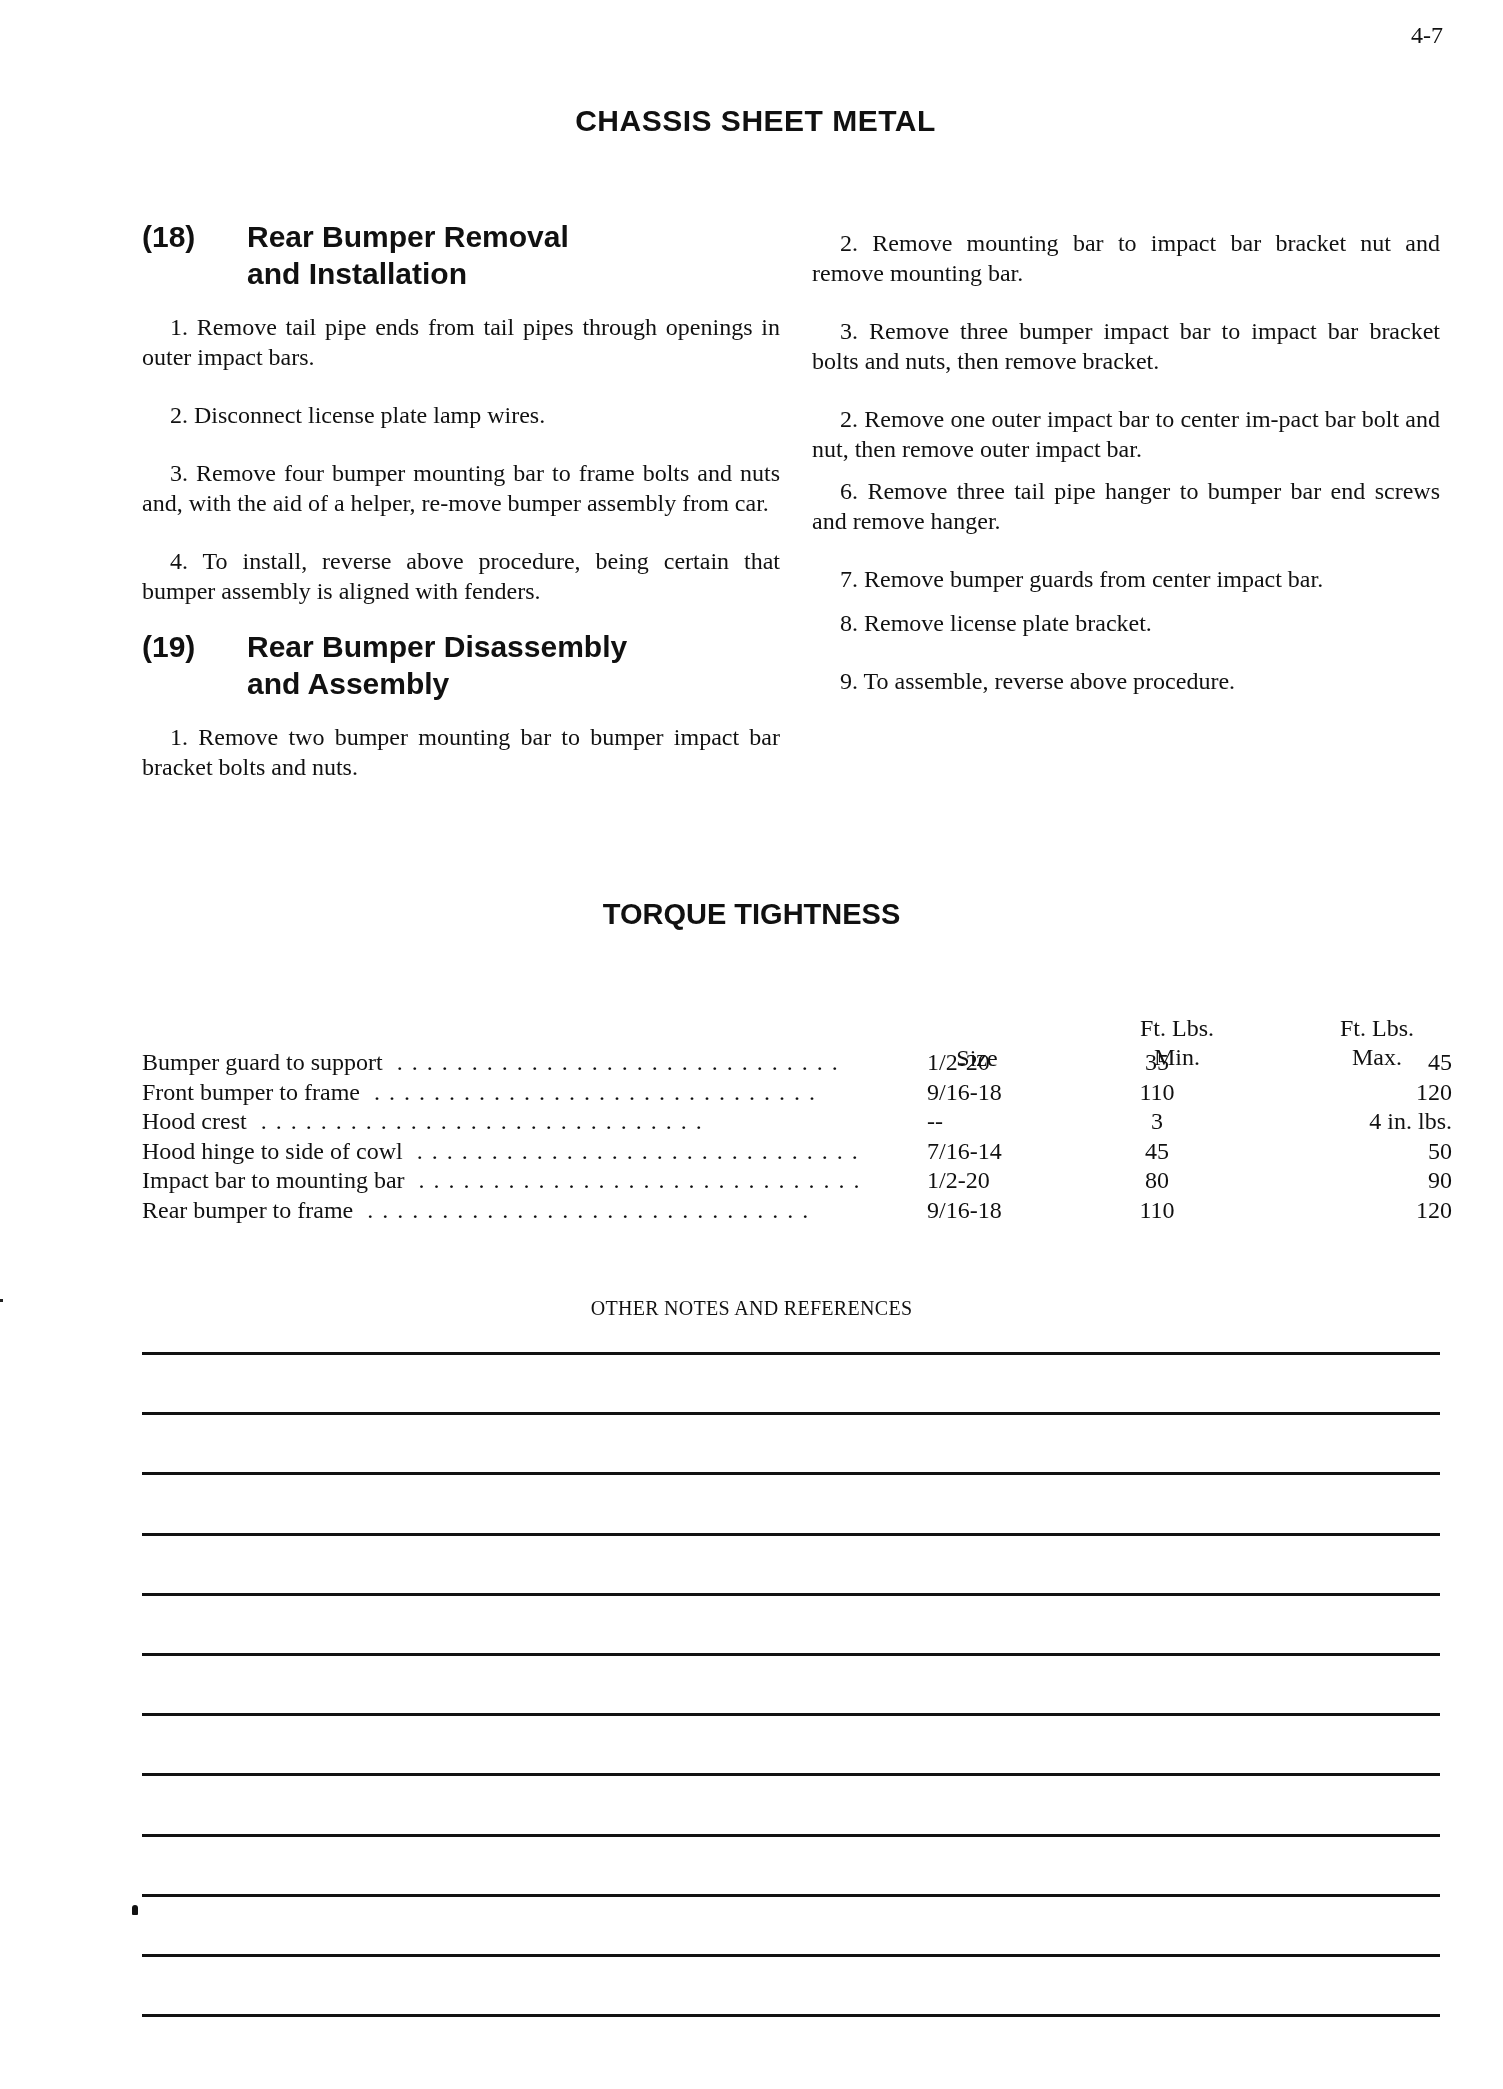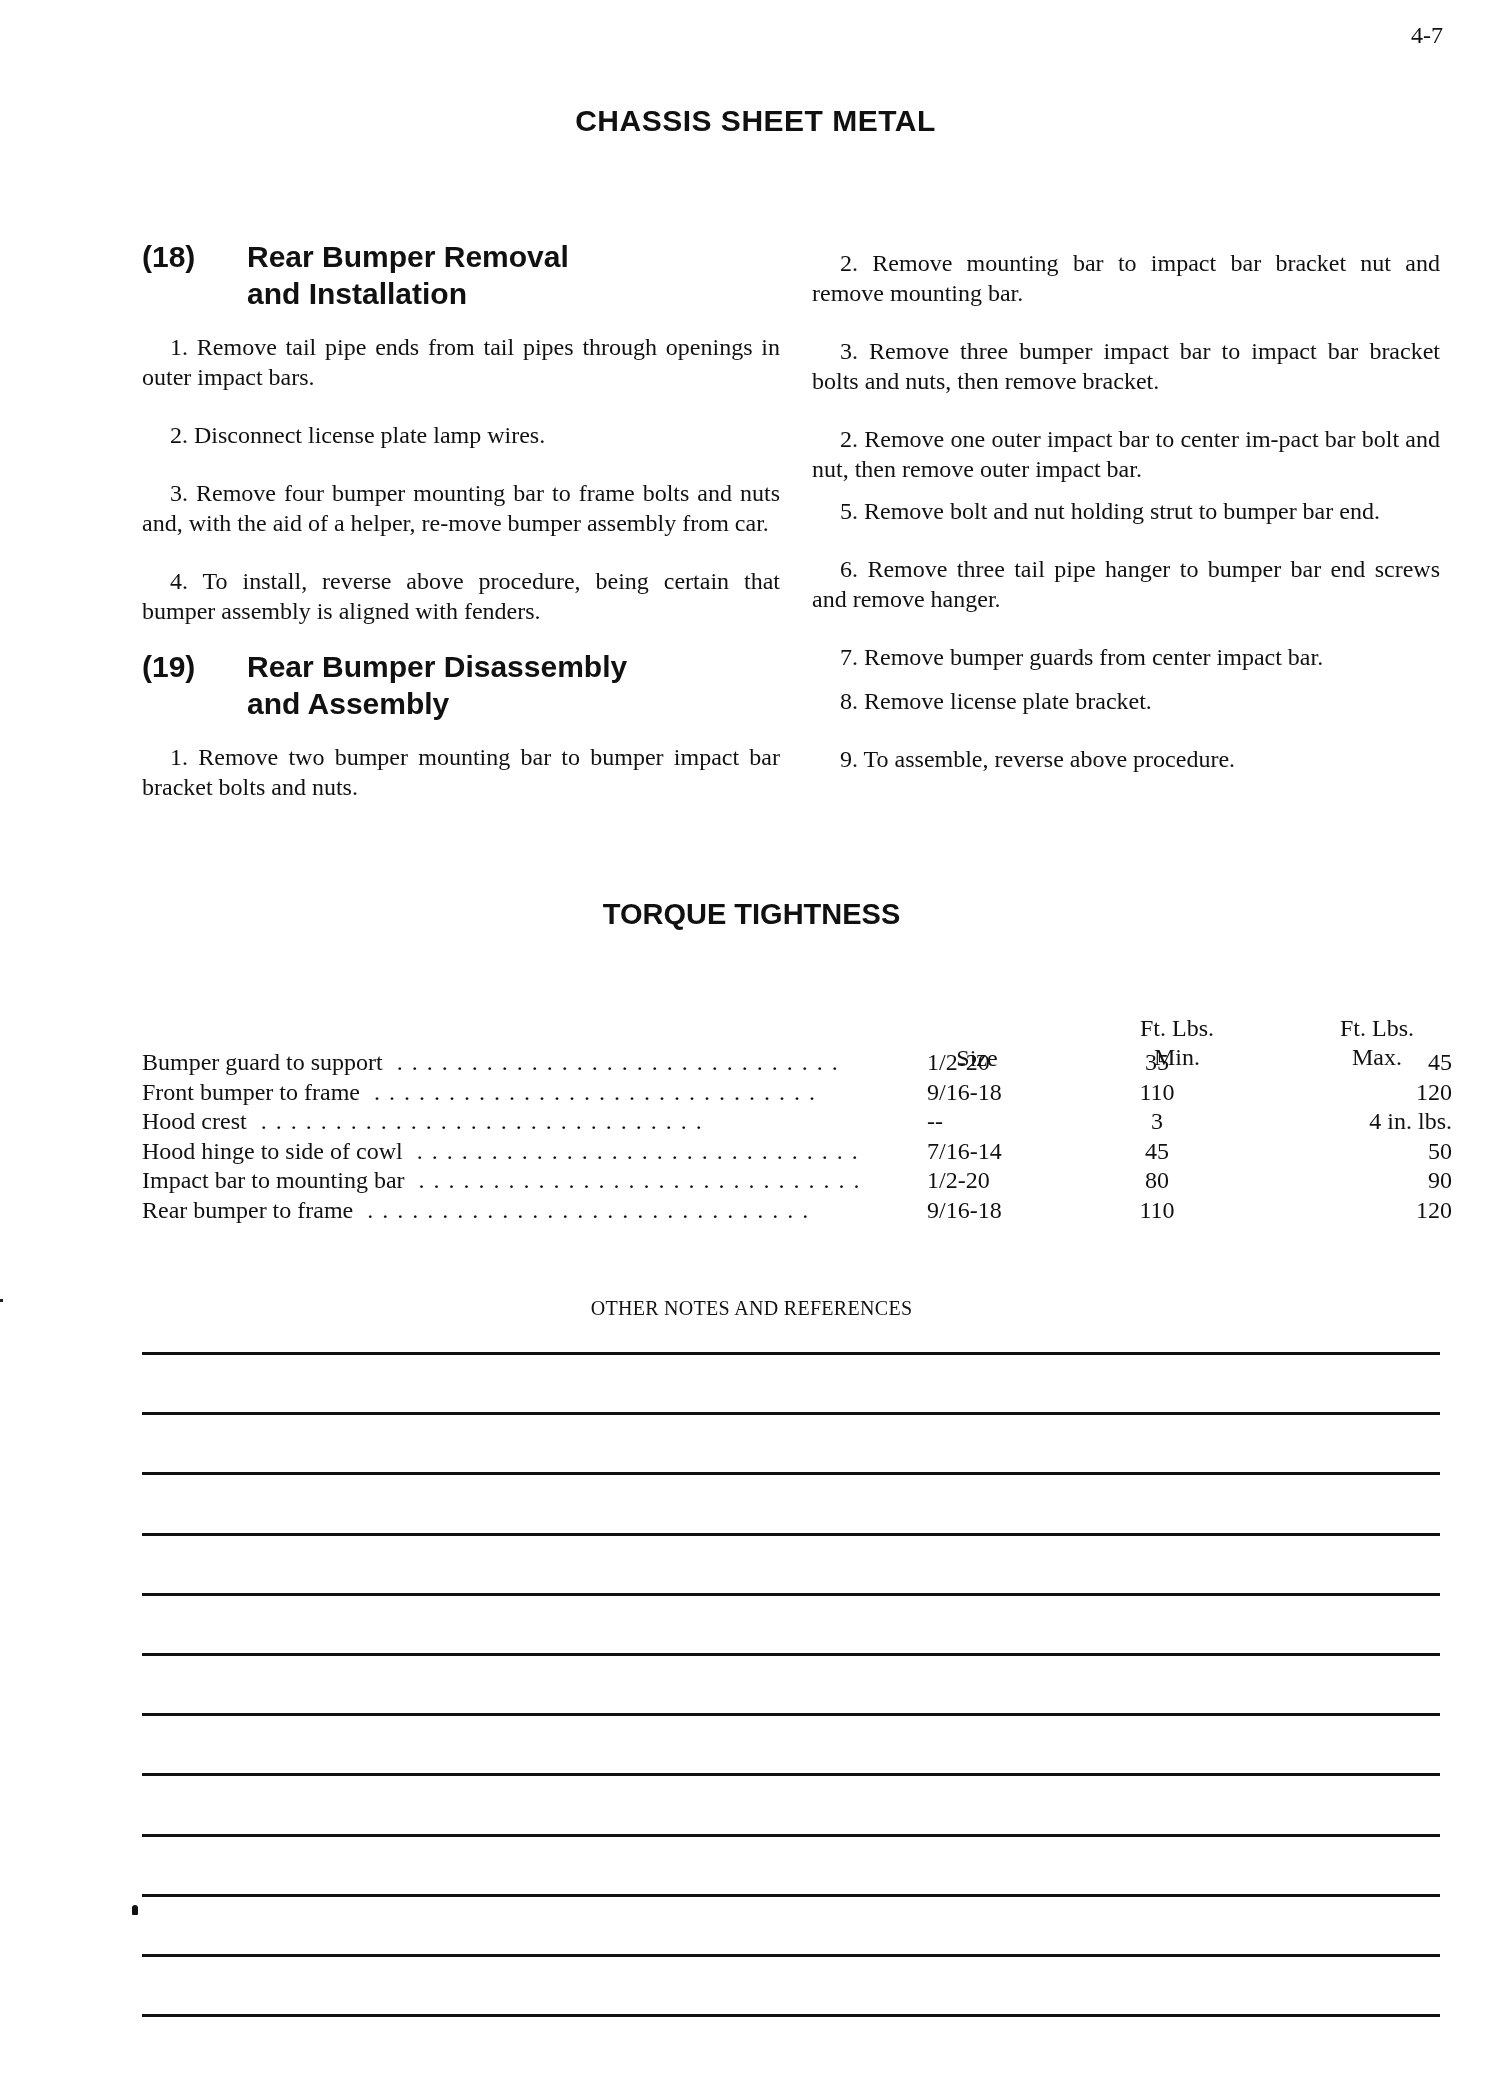--- a/index.html
+++ b/index.html
@@ -1,20 +1,20 @@
 <!DOCTYPE html>
 <html><head>
 <meta charset="utf-8">
 <style>
   html, body { margin: 0; padding: 0; background: #ffffff; }
   body { width: 1503px; height: 2089px; position: relative; overflow: hidden; color: #111; }
   .page-number { position: absolute; top: 22px; right: 60px; font-family: "Liberation Serif", serif; font-size: 24px; }
   .page-title { position: absolute; top: 104px; left: 4px; width: 1503px; text-align: center;
     font-family: "Liberation Sans", sans-serif; font-weight: bold; font-size: 30px; letter-spacing: 0.5px; }
-  .col { position: absolute; font-family: "Liberation Serif", serif; font-size: 24px; line-height: 30px; margin-top: 20px; }
+  .col { position: absolute; font-family: "Liberation Serif", serif; font-size: 24px; line-height: 30px; }
   .col-left { left: 142px; top: 218px; width: 638px; }
   .col-right { left: 812px; top: 228px; width: 628px; }
   .section-head { display: flex; font-family: "Liberation Sans", sans-serif; font-weight: bold; font-size: 30px; line-height: 37px; margin-bottom: 20px; }
   .section-num { width: 105px; flex: none; }
   .section-title { white-space: pre-line; }
   .step { text-align: justify; text-indent: 28px; margin: 0 0 28px 0; }
   .right-step { text-align: justify; text-indent: 28px; margin: 0 0 28px 0; }
   .torque-title { position: absolute; top: 898px; left: 0; width: 1503px; text-align: center;
     font-family: "Liberation Sans", sans-serif; font-weight: bold; font-size: 29px; }
   .torque-table { position: absolute; left: 142px; top: 968px; width: 1310px; font-family: "Liberation Serif", serif; font-size: 24px; }
@@ -57,21 +57,20 @@
     <span class="section-title">Rear Bumper Disassembly
 and Assembly</span>
   </div>
   <p class="step">1. Remove two bumper mounting bar to bumper impact bar bracket bolts and nuts.</p>
 </div>
 
 <div class="col col-right">
   <p class="right-step">2. Remove mounting bar to impact bar bracket nut and remove mounting bar.</p>
   <p class="right-step">3. Remove three bumper impact bar to impact bar bracket bolts and nuts, then remove bracket.</p>
   <p class="right-step" style="margin-bottom:12px">2. Remove one outer impact bar to center im-pact bar bolt and nut, then remove outer impact bar.</p>
-  <p class="right-step">5. Remove bolt and nut holding strut to bumper bar end.</p>
   <p class="right-step">6. Remove three tail pipe hanger to bumper bar end screws and remove hanger.</p>
   <p class="right-step" style="margin-bottom:14px">7. Remove bumper guards from center impact bar.</p>
   <p class="right-step">8. Remove license plate bracket.</p>
   <p class="right-step">9. To assemble, reverse above procedure.</p>
 </div>
 
 <div class="torque-title">TORQUE TIGHTNESS</div>
 
 <div class="torque-table">
   <div class="th-row">

